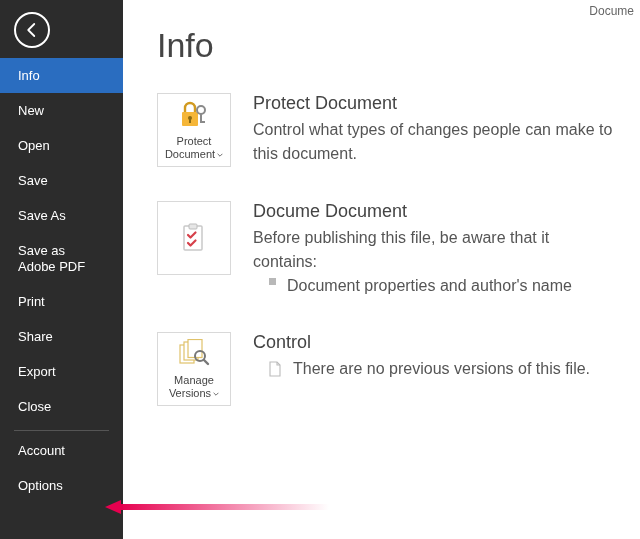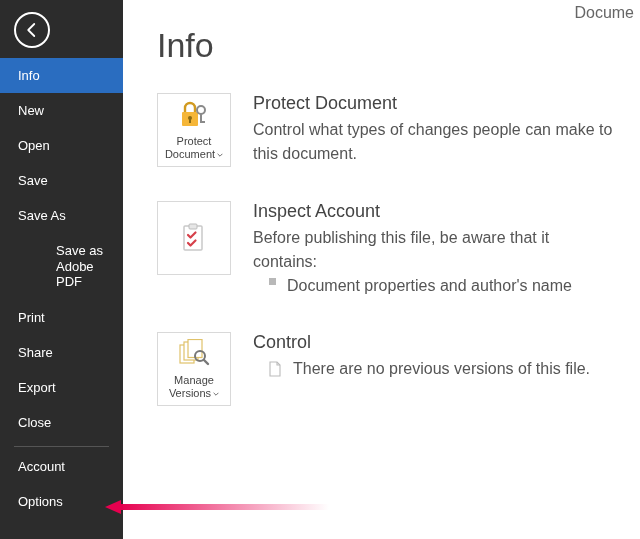--- a/index.html
+++ b/index.html
@@ -19,39 +19,39 @@
   .bigbtn .lbl { line-height: 1.15; }
   .bigbtn .caret { display: inline-block; margin-left: 2px; }
   .bigbtn .caret svg { width: 6px; height: 6px; vertical-align: middle; }
   .sec-body { flex: 1; }
   .sec-title { font-size: 18px; color: #444; font-weight: 400; margin-bottom: 4px; }
   .sec-desc { font-size: 16px; color: #555; line-height: 1.5; }
   .bullet-row { display: flex; align-items: flex-start; gap: 11px; }
   .bullet-box { width: 7px; height: 7px; background: #b8b8b8; margin-left: 16px; margin-top: 4px; }
   .ver-row { display: flex; gap: 10px; margin-top: 4px; align-items:center; }
   .ver-icon { width:16px; height:16px; margin-left:14px;}
-  .topright { position: absolute; top: 4px; right: 6px; font-size: 16px; color: #666; }
+  .topright { position: absolute; top: 4px; right: 6px; font-size: 12px; color: #666; }
   .arrow-annot { position: absolute; left: 105px; top: 498px; pointer-events: none; }
 </style>
 </head>
 <body>
 
 <div class="app">
   <div class="sidebar">
     <div class="back-circle">
       <svg viewBox="0 0 24 24">
           <path d="M15 4 L7 12 L15 20" stroke="#fff" stroke-width="2.4" fill="none" stroke-linecap="round" stroke-linejoin="round"></path>
         </svg>
     </div>
     <div class="menu-item selected"><span>Info</span></div>
     <div class="menu-item"><span>New</span></div>
     <div class="menu-item"><span>Open</span></div>
     <div class="menu-item"><span>Save</span></div>
     <div class="menu-item"><span>Save As</span></div>
-    <div class="menu-item" style="line-height:1.2;margin-left:38px;"><span>Save as Adobe PDF</span></div>
+    <div class="menu-item" style="line-height:1.2;"><span>Save as Adobe PDF</span></div>
     <div class="menu-item"><span>Print</span></div>
     <div class="menu-item"><span>Share</span></div>
     <div class="menu-item"><span>Export</span></div>
     <div class="menu-item"><span>Close</span></div>
     <div class="divider"></div>
     <div class="menu-item"><span>Account</span></div>
     <div class="menu-item"><span>Options</span></div>
   </div>
 
   <div class="main">
@@ -85,21 +85,21 @@
         <div class="icon">
           <svg width="30" height="32" viewBox="0 0 30 32">
             <rect x="5" y="4" width="18" height="24" rx="1" fill="#fff" stroke="#c9c9c9" stroke-width="1.5"></rect>
             <rect x="10" y="2" width="8" height="5" rx="1" fill="#e6e6e6" stroke="#bdbdbd"></rect>
             <path d="M9 13 l2.5 2.5 l5 -5" fill="none" stroke="#d6404a" stroke-width="2.2" stroke-linecap="round" stroke-linejoin="round"></path>
             <path d="M9 21 l2.5 2.5 l5 -5" fill="none" stroke="#d6404a" stroke-width="2.2" stroke-linecap="round" stroke-linejoin="round"></path>
           </svg>
         </div>
       </div>
       <div class="sec-body">
-        <div class="sec-title">Inspect Account</div>
+        <div class="sec-title">Docume Document</div>
         <div class="sec-desc">Before publishing this file, be aware that it contains:</div>
         <div class="bullet-row">
           <div class="bullet-box"></div>
           <div class="sec-desc">Document properties and author's name</div>
         </div>
       </div>
     </div>
 
     <div class="section">
       <div class="bigbtn">

